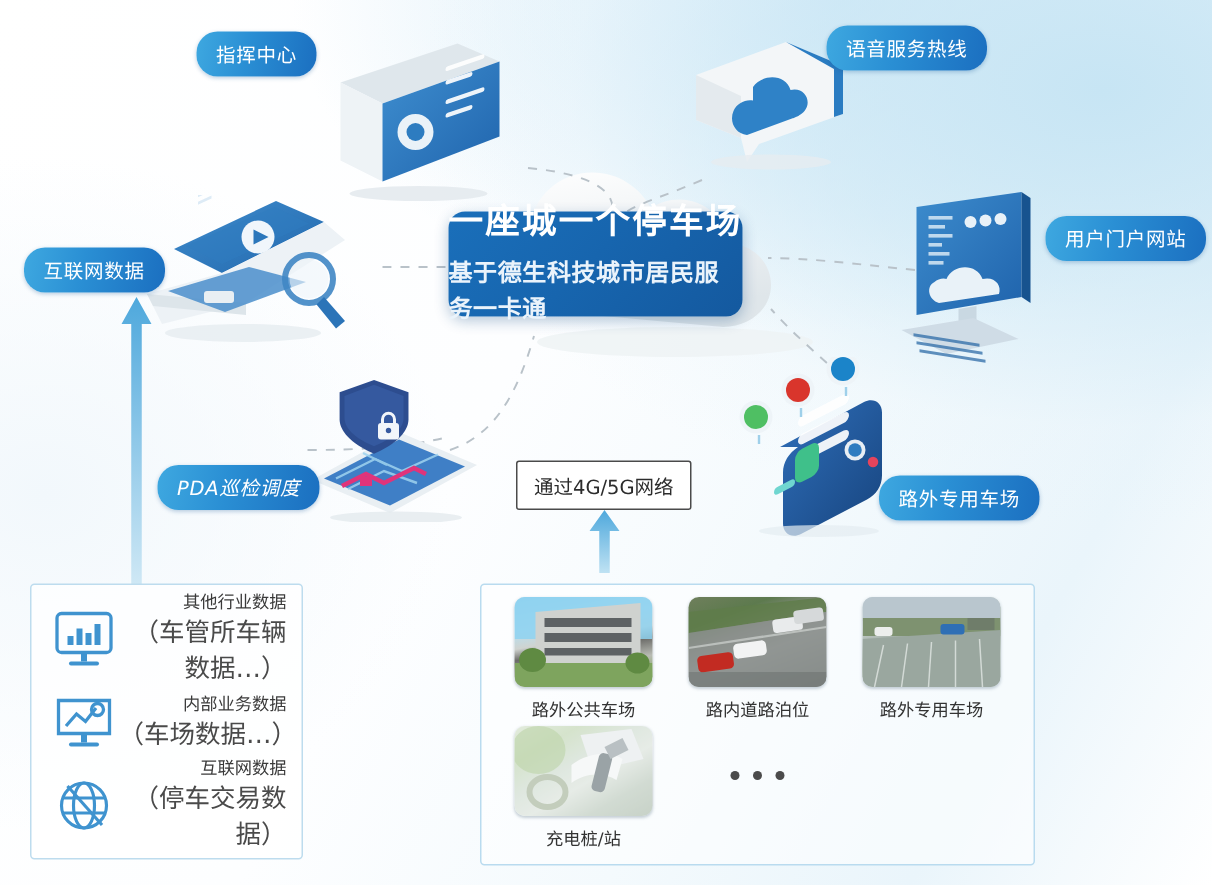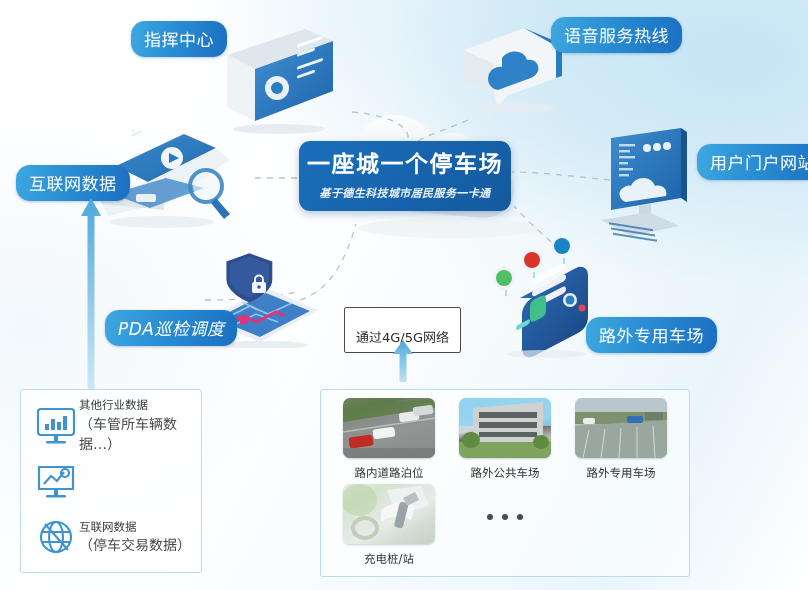--- a/index.html
+++ b/index.html
@@ -20,66 +20,66 @@
   .lyr{position:absolute;}
 
   
   #cloudwrap{left:300px;top:95px;width:280px;height:150px;}
   
   #links{left:0;top:0;width:808px;height:590px;}
 
   
   .pill{
     position:absolute;display:flex;align-items:center;justify-content:center;
-    color:#ffffff;font-size:17px;letter-spacing:.5px;white-space:nowrap;
+    color:#ffffff;font-size:13px;letter-spacing:.5px;white-space:nowrap;
     border-radius:14px;padding:5px 13px 6px;
     background:linear-gradient(100deg,#3ea8e0 0%,#2a8fd4 42%,#1b6fc0 100%);
     box-shadow:0 1px 3px rgba(24,86,150,.30);
     font-family:"DejaVu Sans","Liberation Sans",sans-serif;
   }
   #pill-command{left:131px;top:21px;}
   #pill-voice{left:551px;top:17px;}
   #pill-portal{left:697px;top:144px;border-radius:14px;}
   #pill-manage{left:16px;top:165px;}
   #pill-pda{left:105px;top:310px;font-style:italic;}
   #pill-mobile{left:586px;top:317px;}
 
   
   #banner{
-    left:299px;top:141px;width:212px;height:70px;
+    left:299px;top:141px;width:196px;height:70px;
     border-radius:11px;
     background:linear-gradient(135deg,#1a6fba 0%,#1765ae 48%,#14599f 100%);
     box-shadow:0 3px 9px rgba(18,72,130,.30);
     display:flex;flex-direction:column;align-items:center;justify-content:center;
     font-family:"DejaVu Sans","Liberation Sans",sans-serif;
   }
   #banner .t1{color:#fff;font-size:23px;font-weight:bold;letter-spacing:1.5px;line-height:1;}
-  #banner .t2{color:#eaf3fb;font-size:11px;font-weight:bold;letter-spacing:.4px;margin-top:8px;font-style:italic;}
+  #banner .t2{color:#eaf3fb;font-size:16px;font-weight:bold;letter-spacing:.4px;margin-top:8px;}
 
   
   #netbox{
     left:344px;top:307px;
     border:1.4px solid #4a4a4a;background:#ffffff;
-    padding:19px 11px 6px;border-radius:2px;
+    padding:6px 11px 6px;border-radius:2px;
     font-size:13px;color:#2c2c2c;white-space:nowrap;
     font-family:"DejaVu Sans","Liberation Sans",sans-serif;
   }
   #netarrow{left:392px;top:340px;width:22px;height:42px;}
   #leftarrow{left:80px;top:198px;width:22px;height:192px;}
 
   
   #datacard{
     left:20px;top:389px;width:180px;height:182px;
     border:1.3px solid #bddcee;border-radius:3px;background:rgba(255,255,255,.72);
   }
   .drow{position:absolute;left:12px;width:158px;height:52px;display:flex;align-items:center;}
   .drow .dicon{width:46px;height:44px;flex:0 0 46px;}
-  .drow .dtxt{flex:1;text-align:left;line-height:1.45;}
+  .drow .dtxt{flex:1;text-align:right;line-height:1.45;}
   .drow .dt1{font-size:11.5px;color:#3a3a3a;font-family:"DejaVu Sans","Liberation Sans",sans-serif;}
-  .drow .dt2{font-size:14px;color:#4a4a4a;font-family:"DejaVu Sans","Liberation Sans",sans-serif;}
+  .drow .dt2{font-size:17px;color:#4a4a4a;font-family:"DejaVu Sans","Liberation Sans",sans-serif;}
   #drow0{top:10px;} #drow1{top:66px;} #drow2{top:121px;}
 
   
   #scenecard{
     left:320px;top:389px;width:368px;height:186px;
     border:1.6px solid #b9dbef;border-radius:3px;background:rgba(255,255,255,.55);
   }
   #scenegrid{position:absolute;left:10px;top:8px;width:348px;display:flex;flex-wrap:wrap;}
   .scene{width:116px;margin-bottom:4px;display:flex;flex-direction:column;align-items:center;}
   .thumb{width:92px;height:60px;border-radius:7px;overflow:hidden;position:relative;
@@ -337,75 +337,79 @@
     </div>
 
     <div class="drow" id="drow1">
       <svg class="dicon" viewBox="0 0 46 44">
         <path d="M6 7 h34 v22 h-34 z" fill="none" stroke="#3f93cf" stroke-width="2.2"></path>
         <path d="M11 24 L18 16 L24 21 L31 12" fill="none" stroke="#3f93cf" stroke-width="2.2"></path>
         <circle cx="32" cy="13" r="4" fill="none" stroke="#3f93cf" stroke-width="2.2"></circle>
         <rect x="21" y="29" width="4" height="6" fill="#3f93cf"></rect>
         <rect x="13" y="35" width="20" height="2.6" rx="1.3" fill="#3f93cf"></rect>
       </svg>
+      <div class="dtxt">
+        <div class="dt1">内部业务数据</div>
+        <div class="dt2">（车场数据…）</div>
+      </div>
     </div>
 
     <div class="drow" id="drow2">
       <svg class="dicon" viewBox="0 0 46 44">
         <g fill="none" stroke="#3f93cf" stroke-width="2.1">
           <circle cx="23" cy="22" r="15"></circle>
           <ellipse cx="23" cy="22" rx="7" ry="15"></ellipse>
           <path d="M8.5 17 h29 M8.5 27 h29"></path>
           <path d="M12 9 L35 35"></path>
         </g>
       </svg>
       <div class="dtxt">
         <div class="dt1">互联网数据</div>
         <div class="dt2">（停车交易数据）</div>
       </div>
     </div>
   </div>
 
   <div class="lyr" id="scenecard">
     <div id="scenegrid">
+
+      <div class="scene">
+        <div class="thumb th-bldg">
+          <svg class="thov" viewBox="0 0 92 60" preserveAspectRatio="none">
+            <rect x="0" y="0" width="92" height="28" fill="#8fd2f0" opacity=".85"></rect>
+            <path d="M14 10 L84 4 L84 44 L14 46 Z" fill="#cfd2cf"></path>
+            <g fill="#4a4f52" opacity=".85">
+              <rect x="20" y="14" width="58" height="6"></rect>
+              <rect x="20" y="24" width="58" height="6"></rect>
+              <rect x="20" y="34" width="58" height="5"></rect>
+            </g>
+            <rect x="0" y="44" width="92" height="16" fill="#7ea45e"></rect>
+            <ellipse cx="12" cy="42" rx="9" ry="8" fill="#5f8a42"></ellipse>
+            <ellipse cx="82" cy="44" rx="8" ry="7" fill="#5f8a42"></ellipse>
+          </svg>
+        </div>
+        <div class="cap">路外公共车场</div>
+      </div>
 
       <div class="scene">
         <div class="thumb th-street">
           <svg class="thov" viewBox="0 0 92 60" preserveAspectRatio="none">
             <path d="M0 10 L92 0 L92 10 L0 24 Z" fill="#5f7d4a" opacity=".85"></path>
             <path d="M0 24 L92 10 L92 60 L0 60 Z" fill="#8b908d" opacity=".8"></path>
             <path d="M0 34 L92 20" stroke="#cfd3d0" stroke-width="1.5" opacity=".7" fill="none"></path>
             <g>
                 <rect x="56" y="14" width="20" height="9" rx="2.5" fill="#e9ebec" transform="rotate(-8 66 18)"></rect>
                <rect x="70" y="8" width="20" height="9" rx="2.5" fill="#d6d9da" transform="rotate(-8 80 12)"></rect>
                <rect x="30" y="30" width="22" height="10" rx="3" fill="#f2f3f3" transform="rotate(-8 41 35)"></rect>
                <rect x="6" y="38" width="24" height="11" rx="3" fill="#c22b22" transform="rotate(-8 18 43)"></rect>
               </g>
             <rect x="0" y="50" width="92" height="10" fill="#6c716f" opacity=".55"></rect>
           </svg>
         </div>
         <div class="cap">路内道路泊位</div>
-      </div>
-
-      <div class="scene">
-        <div class="thumb th-bldg">
-          <svg class="thov" viewBox="0 0 92 60" preserveAspectRatio="none">
-            <rect x="0" y="0" width="92" height="28" fill="#8fd2f0" opacity=".85"></rect>
-            <path d="M14 10 L84 4 L84 44 L14 46 Z" fill="#cfd2cf"></path>
-            <g fill="#4a4f52" opacity=".85">
-              <rect x="20" y="14" width="58" height="6"></rect>
-              <rect x="20" y="24" width="58" height="6"></rect>
-              <rect x="20" y="34" width="58" height="5"></rect>
-            </g>
-            <rect x="0" y="44" width="92" height="16" fill="#7ea45e"></rect>
-            <ellipse cx="12" cy="42" rx="9" ry="8" fill="#5f8a42"></ellipse>
-            <ellipse cx="82" cy="44" rx="8" ry="7" fill="#5f8a42"></ellipse>
-          </svg>
-        </div>
-        <div class="cap">路外公共车场</div>
       </div>
 
       <div class="scene">
         <div class="thumb th-lot">
           <svg class="thov" viewBox="0 0 92 60" preserveAspectRatio="none">
             <rect x="0" y="0" width="92" height="16" fill="#b9c6ce"></rect>
             <rect x="0" y="14" width="92" height="12" fill="#7e9270"></rect>
             <path d="M0 28 L92 22 L92 60 L0 60 Z" fill="#9aa79f"></path>
             <g stroke="#e6ebe8" stroke-width="1" opacity=".75">
               <path d="M8 60 L14 32"></path>

